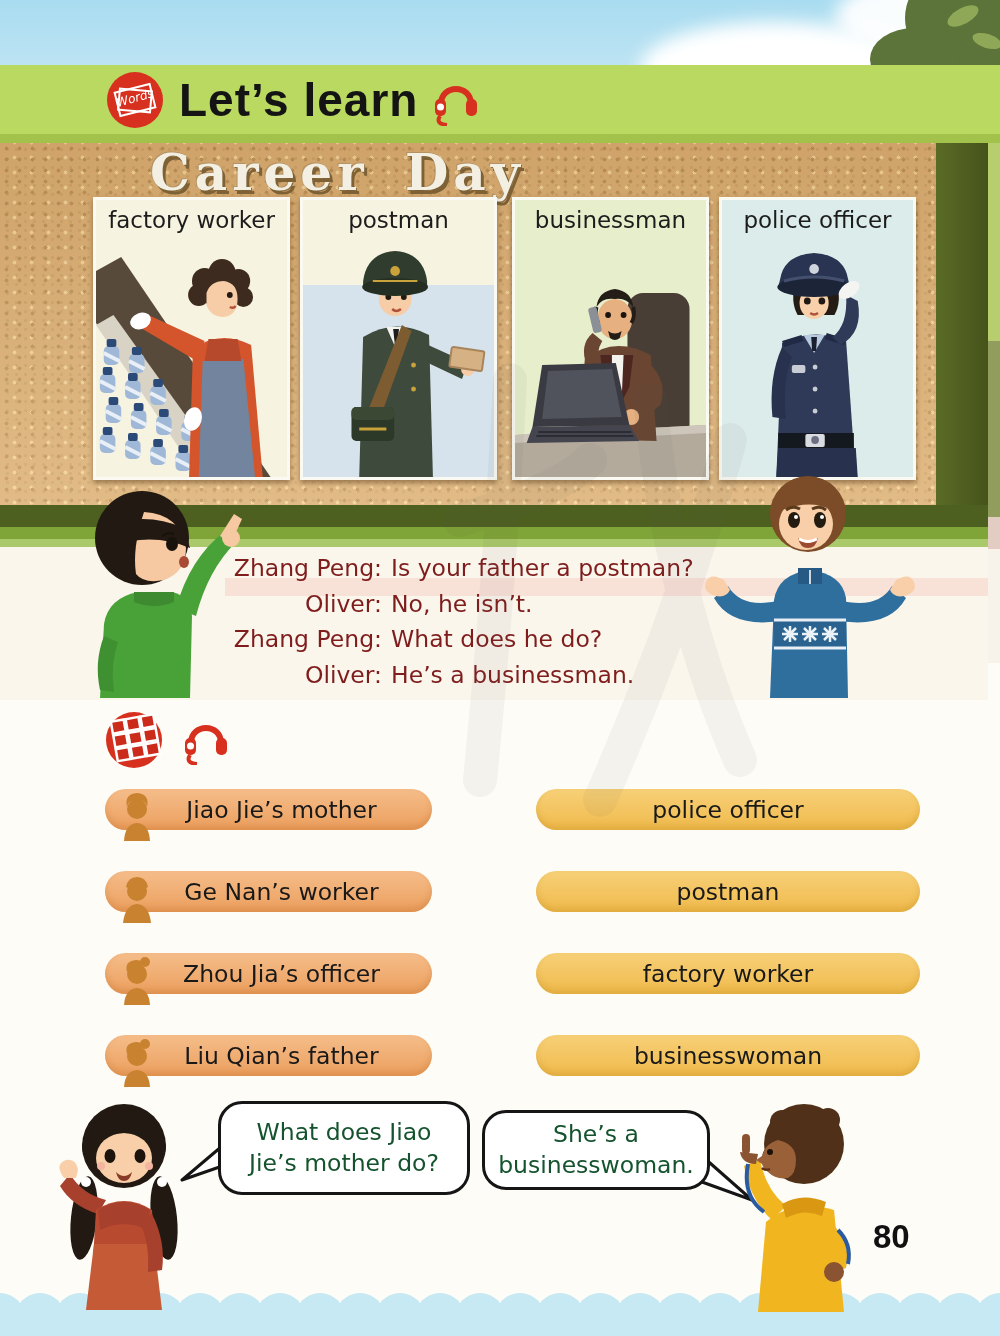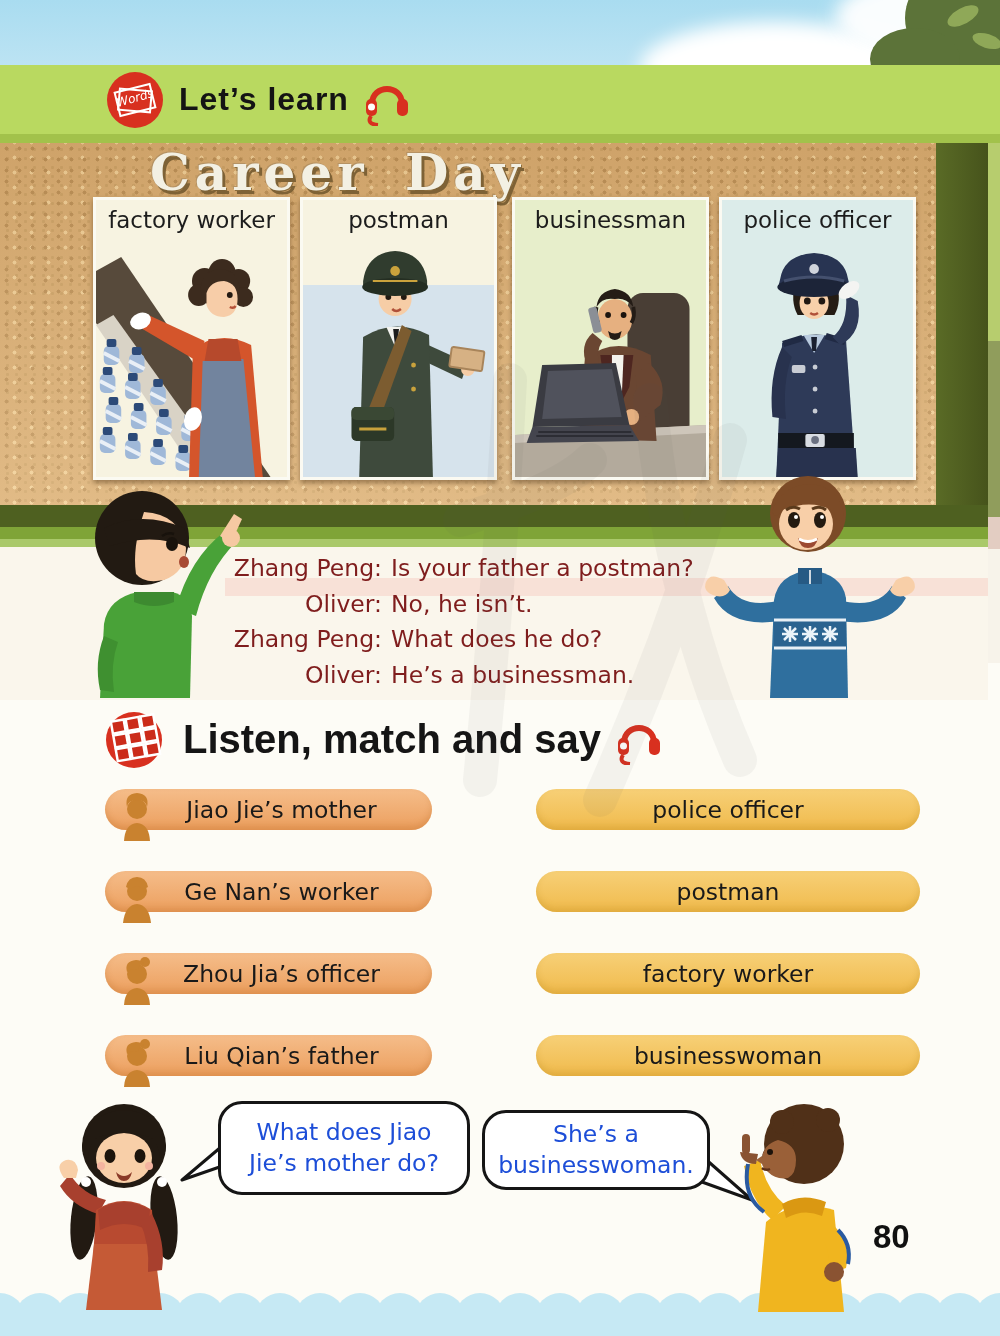--- a/index.html
+++ b/index.html
@@ -16,21 +16,21 @@
   .tree-blob.t1{left:905px;top:-42px;width:150px;height:120px;}
   .tree-blob.t2{left:870px;top:28px;width:90px;height:62px;}
   .tree-leaf{background:#8fa858;border-radius:50%;}
   .tree-leaf.l1{left:946px;top:8px;width:34px;height:16px;transform:rotate(-28deg);}
   .tree-leaf.l2{left:972px;top:34px;width:30px;height:14px;transform:rotate(18deg);}
 
   
   .header-bar{top:65px;left:0;width:1000px;height:69px;background:#b9d960;
               border-bottom:9px solid #a2c24b;display:flex;align-items:center;
               padding-left:106px;box-sizing:content-box;gap:15px;}
-  .header-title{font-family:"Liberation Sans",sans-serif;font-weight:bold;font-size:32px;
+  .header-title{font-family:"Liberation Sans",sans-serif;font-weight:bold;font-size:46px;
                 color:#141414;letter-spacing:1px;white-space:nowrap;}
 
   
   .board{top:143px;left:0;width:940px;height:365px;
     background-color:#d9ac71;
     background-image:
       linear-gradient(rgba(70,40,5,.07), rgba(255,240,210,.22)),
       radial-gradient(circle, rgba(186,141,84,.9) 1.8px, transparent 2.2px),
       radial-gradient(circle, rgba(242,208,152,.95) 1.8px, transparent 2.2px),
       radial-gradient(circle, rgba(203,160,100,.85) 1.3px, transparent 1.7px);
@@ -72,21 +72,21 @@
   .pill-left{left:105px;width:327px;background:linear-gradient(#f5bd8a,#ec9f5e);
              box-shadow:inset 0 -4px 6px rgba(190,110,40,.3);padding-left:26px;box-sizing:border-box;}
   .pill-right{left:536px;width:384px;background:linear-gradient(#f7d077,#f0ba4c);
               box-shadow:inset 0 -4px 6px rgba(190,140,30,.3);}
   .pill .avatar{position:absolute;left:9px;top:3px;}
   .r1{top:789px;} .r2{top:871px;} .r3{top:953px;} .r4{top:1035px;}
 
   
   .bubble{background:#fff;border:3px solid #151515;border-radius:24px;display:flex;
           align-items:center;justify-content:flex-end;text-align:center;font-size:23.5px;
-          line-height:31px;color:#1d4ed8;padding:0 8px;box-sizing:border-box;}
+          line-height:31px;color:#14532d;padding:0 8px;box-sizing:border-box;}
   .bubble.b1{left:218px;top:1101px;width:252px;height:94px;}
   .bubble.b2{left:482px;top:1110px;width:228px;height:80px;}
   .tail{position:absolute;}
 
   .page-num{left:873px;top:1218px;font-family:"Liberation Sans",sans-serif;
             font-weight:bold;font-size:33px;color:#111;}
   .scallop{left:0;top:1284px;width:1000px;height:52px;}
   .kid{pointer-events:none;}
   .watermark{left:440px;top:340px;opacity:.055;}
 </style>
@@ -352,21 +352,20 @@
           <rect x="27" y="10" width="13" height="12"></rect>
           <rect x="42" y="10" width="13" height="12"></rect>
         <rect x="12" y="24" width="13" height="12"></rect>
           <rect x="27" y="24" width="13" height="12"></rect>
           <rect x="42" y="24" width="13" height="12"></rect>
         <rect x="12" y="38" width="13" height="12"></rect>
           <rect x="27" y="38" width="13" height="12"></rect>
           <rect x="42" y="38" width="13" height="12"></rect>
       </g>
     </svg>
-    <div class="listen-title">Listen, match and say</div>
     <svg width="46" height="52" viewBox="0 0 46 52">
       <path d="M8,30 C8,10 38,10 38,30" fill="none" stroke="#d8301f" stroke-width="6"></path>
       <rect x="2" y="25" width="11" height="17" rx="5" fill="#d8301f"></rect>
       <rect x="33" y="25" width="11" height="17" rx="5" fill="#d8301f"></rect>
       <circle cx="7.5" cy="33" r="3.5" fill="#fff"></circle>
       <path d="M7,42 q-5,8 7,9" fill="none" stroke="#d8301f" stroke-width="4"></path>
     </svg>
   </div>
 
   <div class="abs pill pill-left r1">

